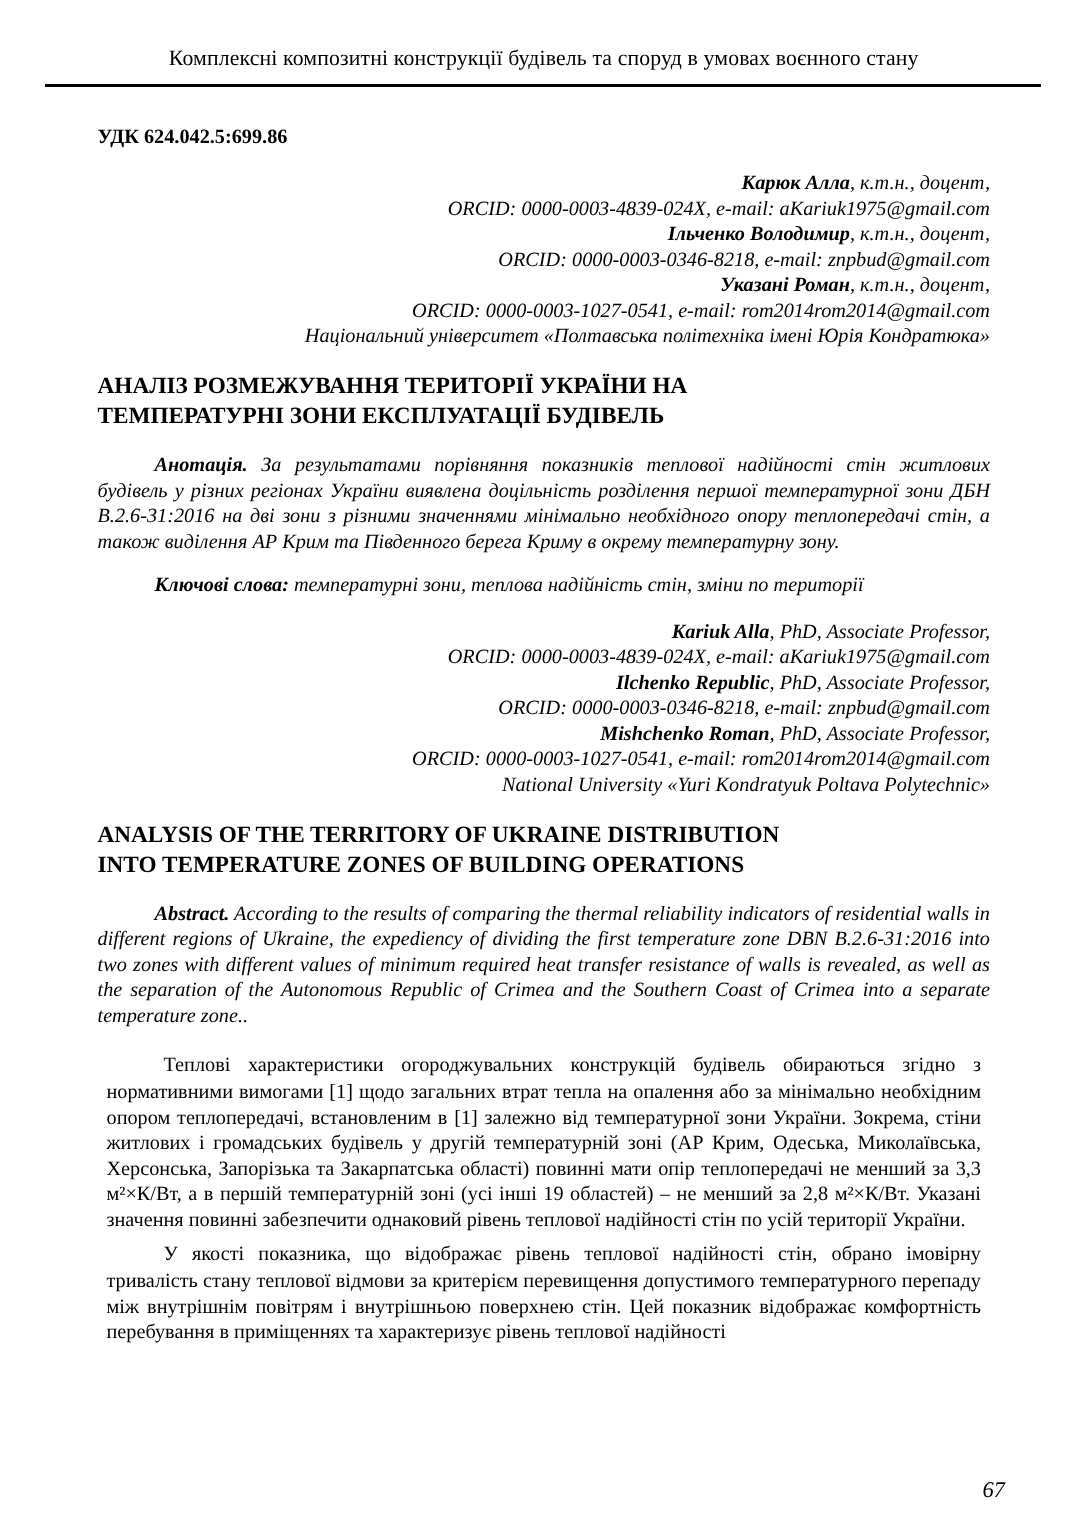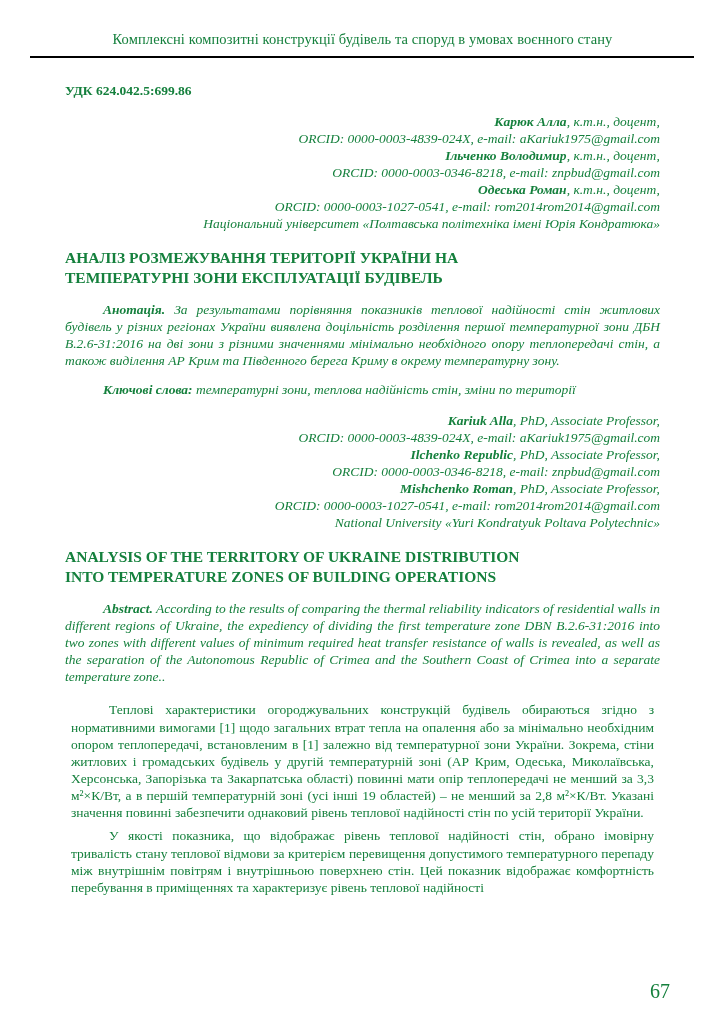--- a/index.html
+++ b/index.html
@@ -2,21 +2,21 @@
 <html><head>
 <meta charset="utf-8">
 <style>
   html, body { margin: 0; padding: 0; }
   body { background: #ffffff; }
 
   .page {
     width: 724px;
     height: 1024px;
     background: #ffffff;
-    color: #15803d;
+    color: #000000;
     position: relative;
     overflow: hidden;
     box-sizing: border-box;
     padding: 26px 64px 0 65px;
     font-family: "Liberation Serif", "DejaVu Serif", serif;
     font-size: 13.5px;
     line-height: 1.27;
   }
 
   .running-head {
@@ -66,41 +66,42 @@
     text-align: justify;
     text-indent: 38px;
     margin: 6px;
   }
   .body-p.first { margin-top: 16px; }
 
   .page-num {
     position: absolute;
     right: 54px;
     bottom: 20px;
-    font-size: 20px;
+    font-size: 15px;
+    font-style: italic;
   }
 </style>
 </head>
 <body>
 
 <div class="page">
 
   <header>
     <div class="running-head">Комплексні композитні конструкції будівель та споруд в умовах воєнного стану</div>
     <div class="head-rule"></div>
   </header>
 
   <p class="udc">УДК 624.042.5:699.86</p>
 
   <div class="authors">
     <div class="a-line"><span class="b">Карюк Алла</span><span>, к.т.н., доцент,</span></div>
     <div class="a-line">ORCID: 0000-0003-4839-024X, e-mail: aKariuk1975@gmail.com</div>
     <div class="a-line"><span class="b">Ільченко Володимир</span><span>, к.т.н., доцент,</span></div>
     <div class="a-line">ORCID: 0000-0003-0346-8218, e-mail: znpbud@gmail.com</div>
-    <div class="a-line"><span class="b">Одеська Роман</span><span>, к.т.н., доцент,</span></div>
+    <div class="a-line"><span class="b">Указані Роман</span><span>, к.т.н., доцент,</span></div>
     <div class="a-line">ORCID: 0000-0003-1027-0541, e-mail: rom2014rom2014@gmail.com</div>
     <div class="a-line">Національний університет «Полтавська політехніка імені Юрія Кондратюка»</div>
   </div>
 
   <h1 class="title">
     <span class="t-line">АНАЛІЗ РОЗМЕЖУВАННЯ ТЕРИТОРІЇ УКРАЇНИ НА</span>
     <span class="t-line">ТЕМПЕРАТУРНІ ЗОНИ ЕКСПЛУАТАЦІЇ БУДІВЕЛЬ</span>
   </h1>
 
   <p class="abstract it"><span class="b">Анотація.</span><span> За результатами порівняння показників теплової надійності стін житлових будівель у різних регіонах України виявлена доцільність розділення першої температурної зони ДБН В.2.6-31:2016 на дві зони з різними значеннями мінімально необхідного опору теплопередачі стін, а також виділення АР Крим та Південного берега Криму в окрему температурну зону.</span></p>

